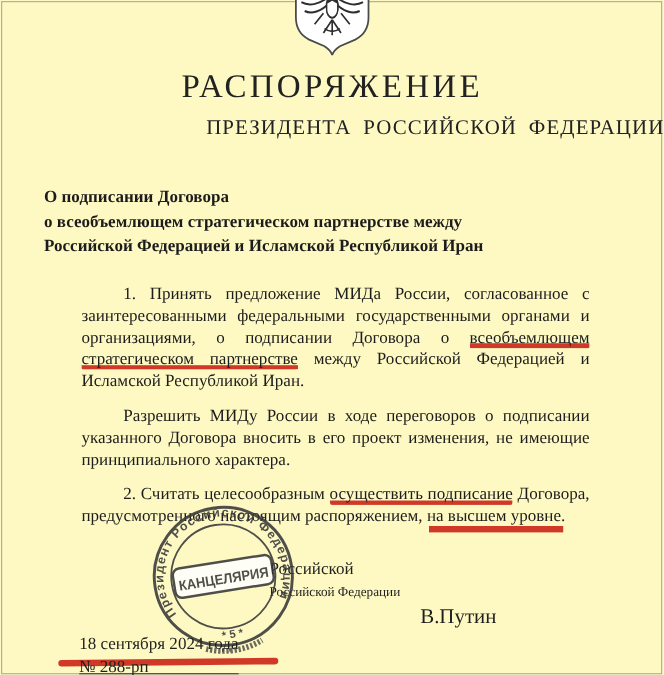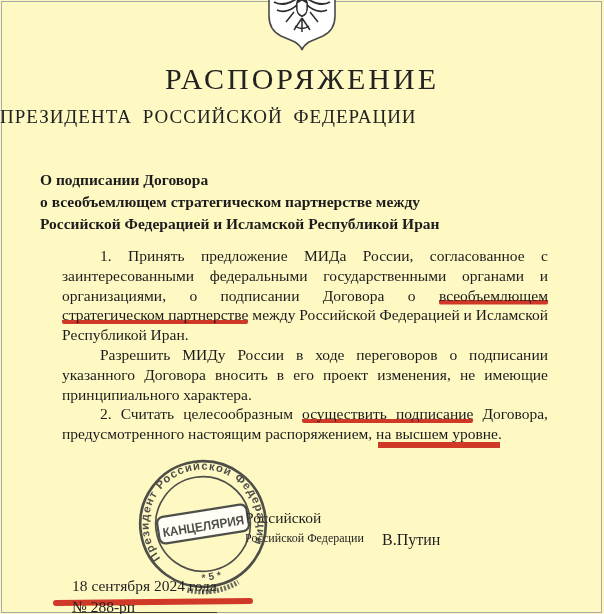--- a/index.html
+++ b/index.html
@@ -7,44 +7,44 @@
     position:relative;width:604px;height:614px;background:#fef9c3;
     overflow:hidden;font-family:"Liberation Serif", serif;color:#1f1f1f;
   }
   .frame{position:absolute;inset:1px 2px 1px 1px;border:1px solid #a8a8a8;pointer-events:none;}
   .emblem{position:absolute;left:264px;top:-16px;width:76px;height:70px;}
   .doc-title{
     position:absolute;left:0;top:62px;width:100%;text-align:center;
     font-size:30px;letter-spacing:3px;color:#222;white-space:nowrap;
   }
   .doc-sub{
-    position:absolute;left:0;top:106px;width:100%;text-align:left;
+    position:absolute;left:0;top:106px;width:100%;text-align:right;
     font-size:19px;letter-spacing:1px;word-spacing:5px;color:#222;white-space:nowrap;
   }
   .subject{
     position:absolute;left:40px;top:169px;width:524px;text-align:left;
     font-weight:bold;font-size:15.5px;line-height:22px;color:#1c1c1c;
   }
   .bodytext{
     position:absolute;left:62px;top:246px;width:486px;
     font-size:15.5px;line-height:19.8px;text-align:justify;color:#1c1c1c;
   }
-  .bodytext p{margin:0;text-indent:38px;}
+  .bodytext p{margin:12px;text-indent:38px;}
   .rmark-mid{
     background:linear-gradient(rgba(204,40,26,.92),rgba(204,40,26,.92)) no-repeat bottom/100% 4.5px;
     -webkit-box-decoration-break:clone;box-decoration-break:clone;
     padding-bottom:1px;border-radius:2px;
   }
   .rmark-low{
     box-shadow:0 8px 0 -2px rgba(204,40,26,.92);
     -webkit-box-decoration-break:clone;box-decoration-break:clone;
   }
   .sig-post1{position:absolute;left:245px;top:509px;font-size:15.5px;}
   .sig-post2{position:absolute;left:245px;top:531px;font-size:12px;}
-  .sig-name{position:absolute;left:382px;top:531px;font-size:16px;text-align:right;}
+  .sig-name{position:absolute;left:382px;top:550px;font-size:19px;text-align:right;}
   .stamp{
     position:absolute;left:131px;top:452px;width:144px;height:144px;
     transform:rotate(-9deg);opacity:.88;
   }
   .issue-date{
     position:absolute;left:72px;top:577px;font-size:15.5px;
     border-bottom:1.5px solid #3f3f3f;padding-bottom:17px;
   }
   .doc-number{position:absolute;left:72px;top:598px;font-size:15.5px;}
   .red-bar{

